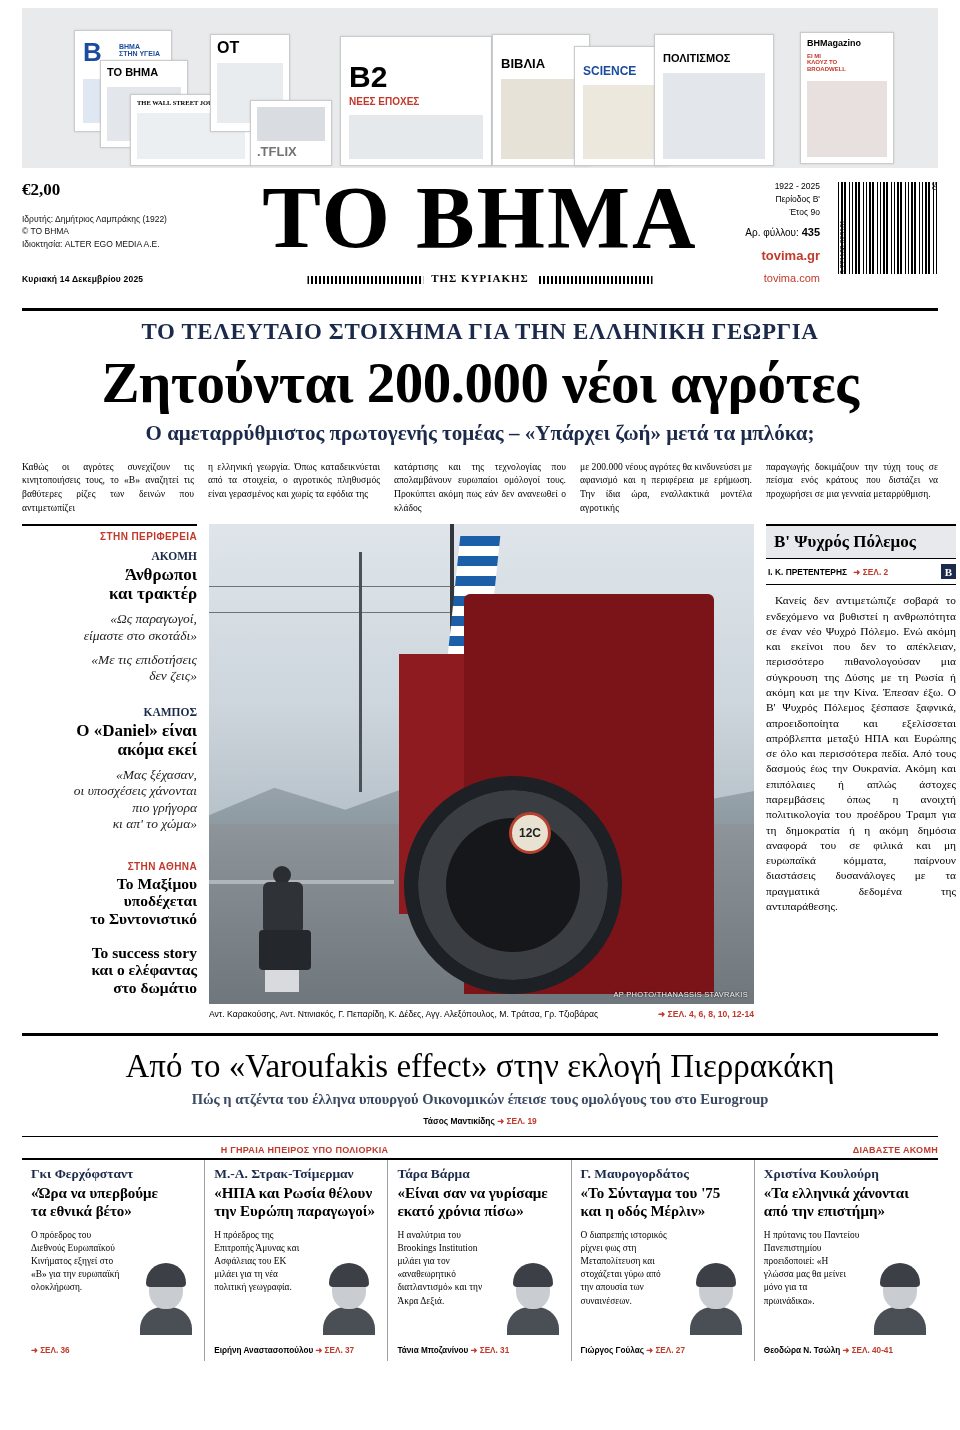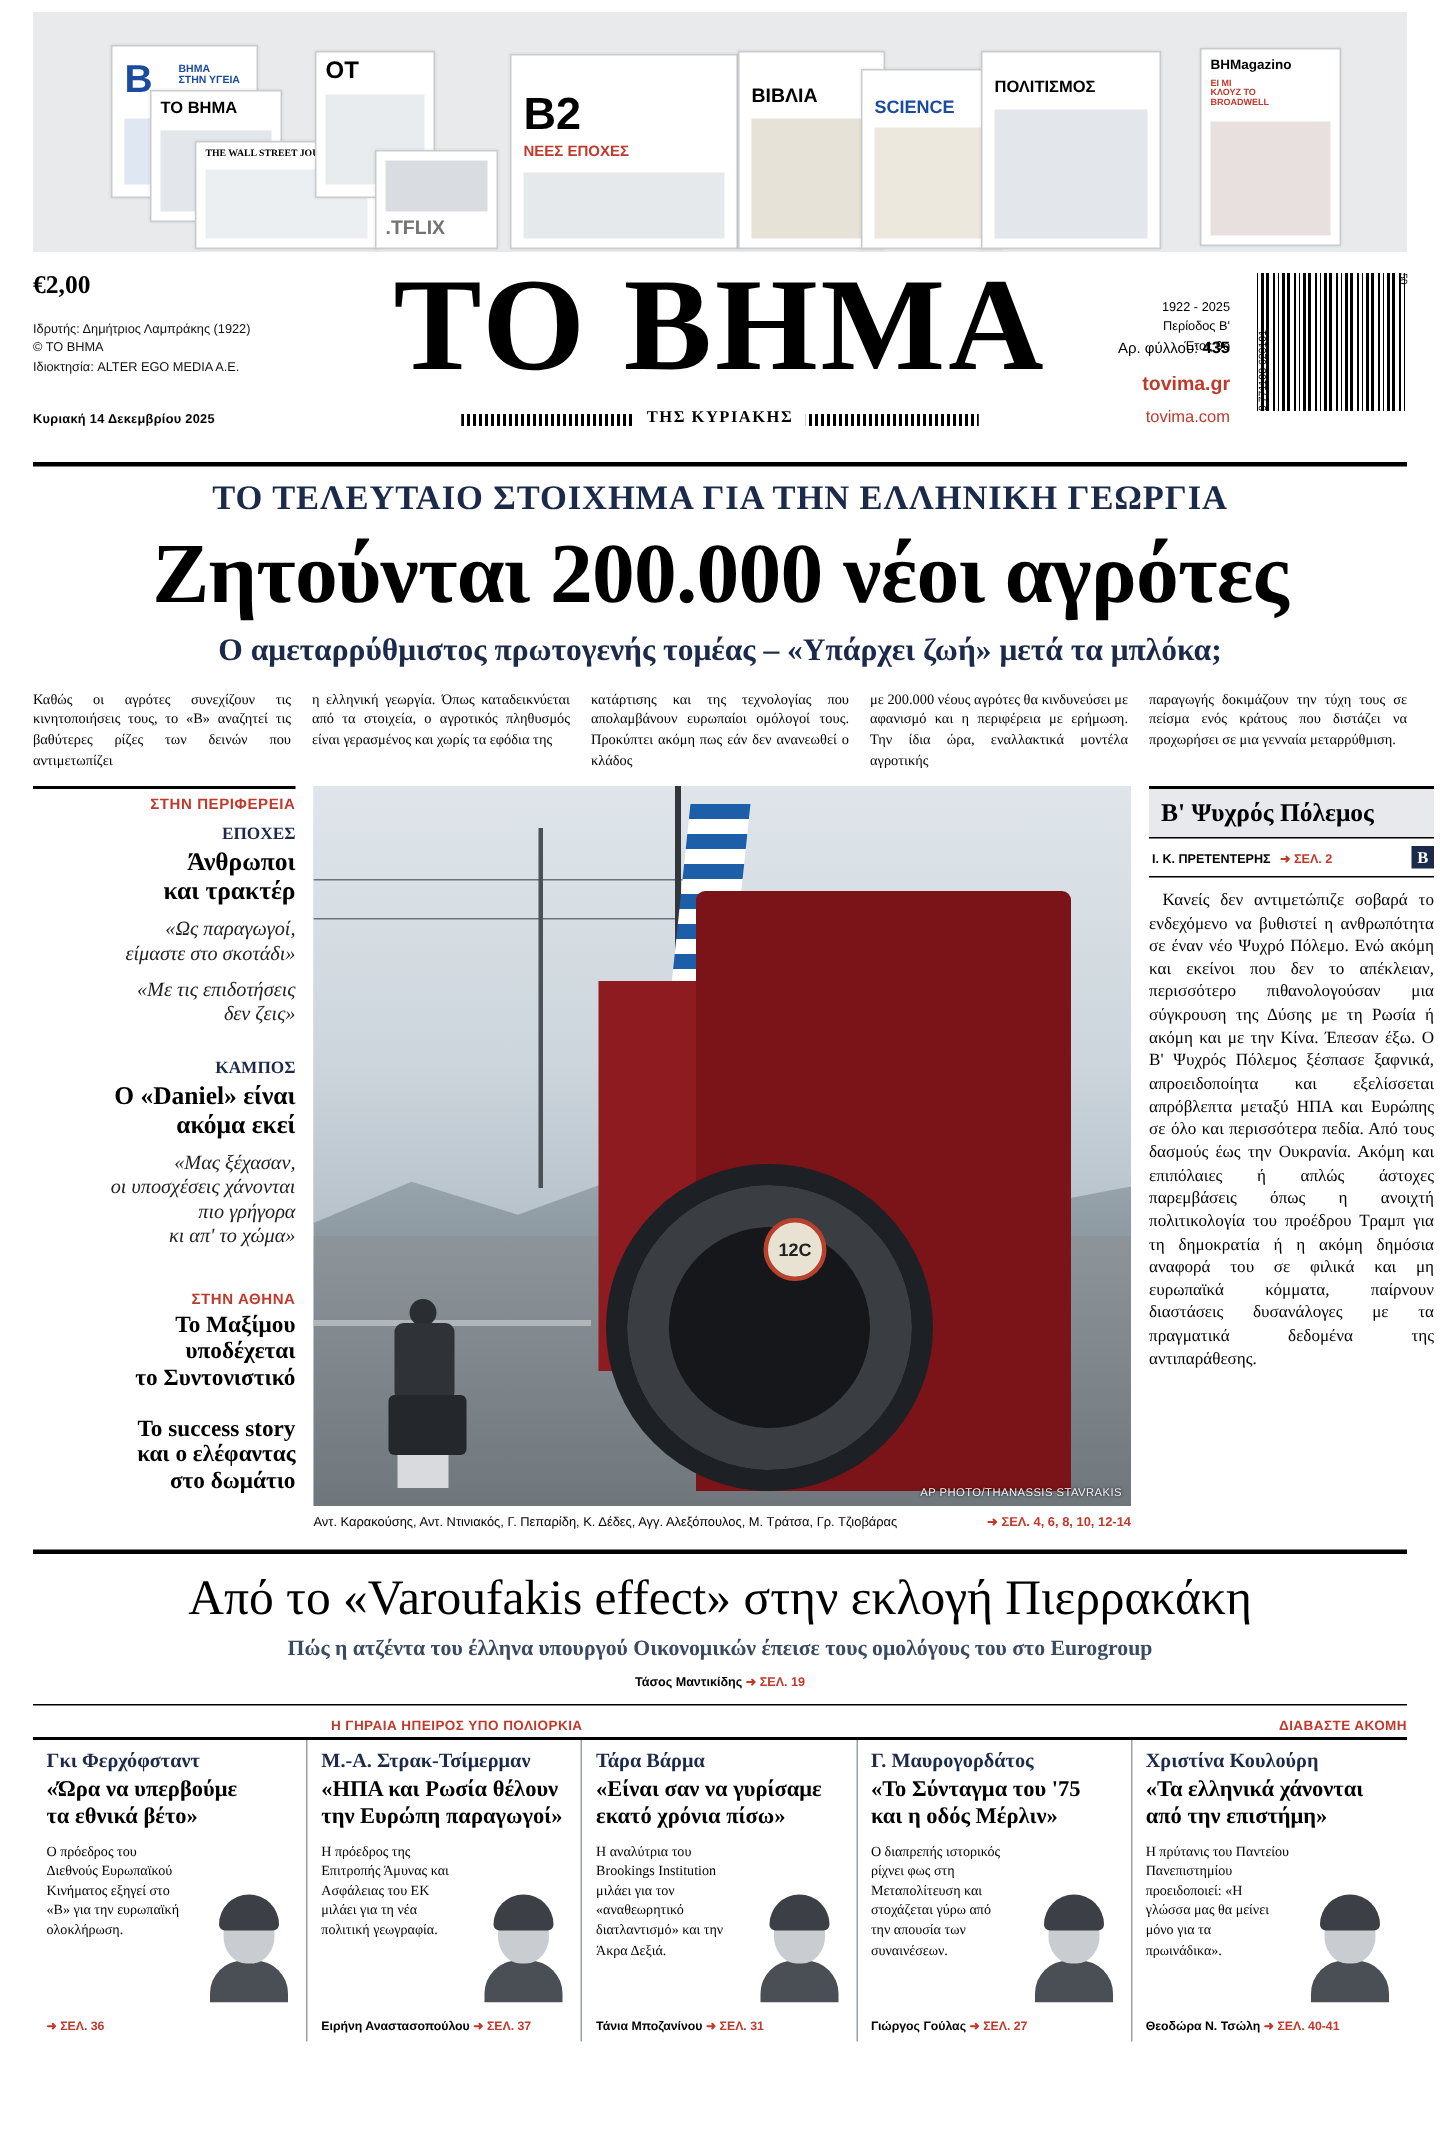--- a/index.html
+++ b/index.html
@@ -107,21 +107,21 @@
     left: 50%;
     transform: translateX(-50%);
     top: 108px;
     width: 345px;
     height: 8px;
     background: repeating-linear-gradient(to right, #000 0 2px, transparent 2px 4px);
     z-index: 2;
   }
   .meta-right {
     position: absolute;
-    right: 118px; top: 30px;
+    right: 118px; top: 12px;
     text-align: right;
     font-family: "Liberation Sans", sans-serif;
     font-size: 8.5px;
     line-height: 1.5;
   }
   .meta-issue {
     position: absolute;
     right: 118px; top: 58px;
     text-align: right;
     font-family: "Liberation Sans", sans-serif;
@@ -617,21 +617,21 @@
       <div>με 200.000 νέους αγρότες θα κινδυνεύσει με αφανισμό και η περιφέρεια με ερήμωση. Την ίδια ώρα, εναλλακτικά μοντέλα αγροτικής</div>
       <div>παραγωγής δοκιμάζουν την τύχη τους σε πείσμα ενός κράτους που διστάζει να προχωρήσει σε μια γενναία μεταρρύθμιση.</div>
     </div>
   </div>
 
   <div class="mid">
 
     <div class="col-left">
       <div class="sec-label">ΣΤΗΝ ΠΕΡΙΦΕΡΕΙΑ</div>
 
-      <div class="place">ΕΠΟΧΕΣ</div>
+      <div class="place">ΑΚΟΜΗ</div>
       <div class="ttl" style="white-space:pre-line;">Άνθρωποι
 και τρακτέρ</div>
       <div class="quote" style="white-space:pre-line;">«Ως παραγωγοί,
 είμαστε στο σκοτάδι»</div>
       <div class="quote" style="white-space:pre-line;">«Με τις επιδοτήσεις
 δεν ζεις»</div>
 
       <div class="gap"></div>
       <div class="place">ΚΑΜΠΟΣ</div>
       <div class="ttl" style="white-space:pre-line;">Ο «Daniel» είναι

